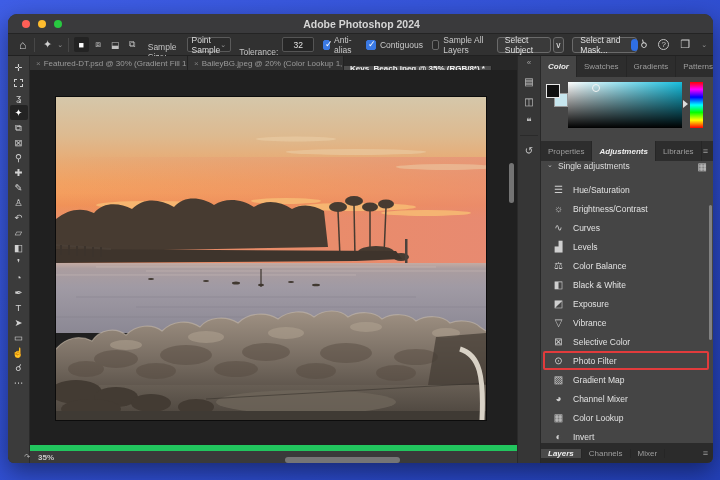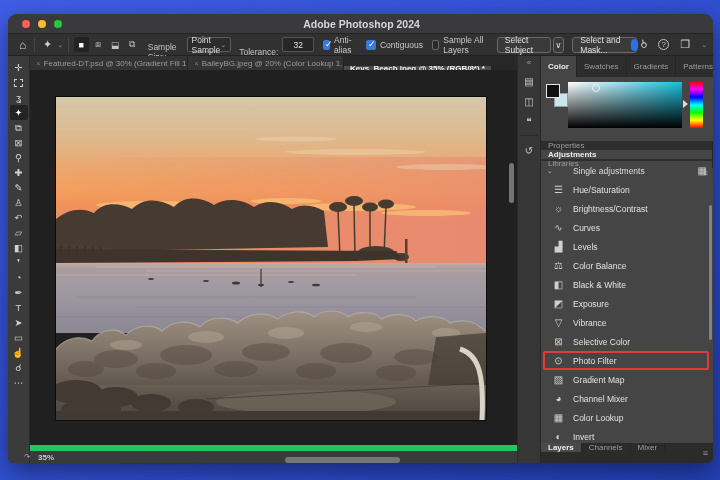--- a/index.html
+++ b/index.html
@@ -70,45 +70,45 @@
   
   .dockcol { width:24px; background:#363636; border-left:1px solid #2a2a2a; border-right:1px solid #282828; display:flex; flex-direction:column; align-items:center; color:#c9c9c9; }
   .dock-expand { font-size:8px; color:#9f9f9f; margin:2px 0 4px; }
   .dock-icon { width:20px; height:18px; display:flex; align-items:center; justify-content:center; font-size:10px; margin:1px 0; }
   .dock-sep { width:18px; height:1px; background:#2a2a2a; margin:4px 0; }
 
   
   .panels { width:172px; display:flex; flex-direction:column; background:#454545; }
   .ptabrow { height:21px; background:#2d2d2d; display:flex; align-items:stretch; font-size:8px; color:#9e9e9e; flex:0 0 auto; }
   .ptab { display:flex; align-items:center; padding:0 7px; border-right:1px solid #262626; white-space:nowrap; }
-  .ptab.active { background:#454545; color:#ededed; font-weight:bold; }
+  .ptab.active { background:#454545; color:#ededed; font-weight:bold;font-style:italic; }
   .pmenu { margin-left:auto; margin-right:5px; align-self:center; color:#9a9a9a; font-size:9px; }
-  .ptabrow.second { height:20px;flex-direction:column; }
+  .ptabrow.second { height:20px; }
 
   
   .colorpanel { height:64px; background:#454545; position:relative; flex:0 0 auto; }
   .cp-fg { position:absolute; left:5px; top:7px; width:14px; height:14px; background:#101010; border:1px solid #e8e8e8; z-index:2; }
   .cp-bg { position:absolute; left:13px; top:16px; width:14px; height:14px; background:#c7e6ee; border:1px solid #9a9a9a; }
   .cp-field { position:absolute; left:27px; top:5px; width:114px; height:46px;
     background:linear-gradient(to bottom, rgba(0,0,0,0) 0%, #000 100%), linear-gradient(to right, #ffffff 0%, #17bede 100%); }
   .cp-ring { position:absolute; left:24px; top:2px; width:8px; height:8px; border:1.5px solid #f2f2f2; border-radius:50%; }
   .cp-hue { position:absolute; left:149px; top:5px; width:13px; height:46px;
     background:linear-gradient(to bottom,#f00 0%,#f0f 16%,#00f 33%,#0ff 50%,#0f0 66%,#ff0 83%,#f00 100%); }
   .cp-arrow { position:absolute; left:142px; top:23px; width:0; height:0; border-top:4px solid transparent; border-bottom:4px solid transparent; border-left:5px solid #dcdcdc; }
 
   
-  .adjhead { height:19px; display:flex; align-items:center; font-size:8.5px; color:#dedede; padding:0 6px; gap:20px; flex:0 0 auto; }
+  .adjhead { height:19px; display:flex; font-size:8.5px; color:#dedede; padding:0 6px; gap:5px; flex:0 0 auto; }
   .adjhead .grid { margin-left:auto; font-size:10px; color:#cfcfcf; }
   .adjlist { flex:1; overflow:hidden; position:relative; }
   .adj-item { height:19px; display:flex; align-items:center; gap:8px; padding-left:11px; font-size:8.5px; color:#e2e2e2; position:relative; }
   .adj-ic { width:13px; text-align:center; font-size:10px; color:#cfcfcf; }
   .adj-item.highlight::after { content:""; position:absolute; left:2px; right:4px; top:0; bottom:0; border:2px solid #e23b3c; border-radius:2px; }
   .adjscroll { position:absolute; right:1px; top:25px; width:3px; height:135px; background:#b5b5b5; opacity:.55; border-radius:2px; }
 
-  .bottomtabs { height:20px; background:#2b2b2b; display:flex; align-items:flex-start; font-size:8px; color:#9e9e9e; flex:0 0 auto; }
+  .bottomtabs { height:20px; background:#2b2b2b; display:flex; align-items:center; font-size:8px; color:#9e9e9e; flex:0 0 auto; }
   .bottomtabs .ptab.active { background:#4a4a4a; }
 </style>
 </head>
 <body>
 
 <div class="desktop">
   <div class="window">
 
     <div class="titlebar">
       <div class="lights">

